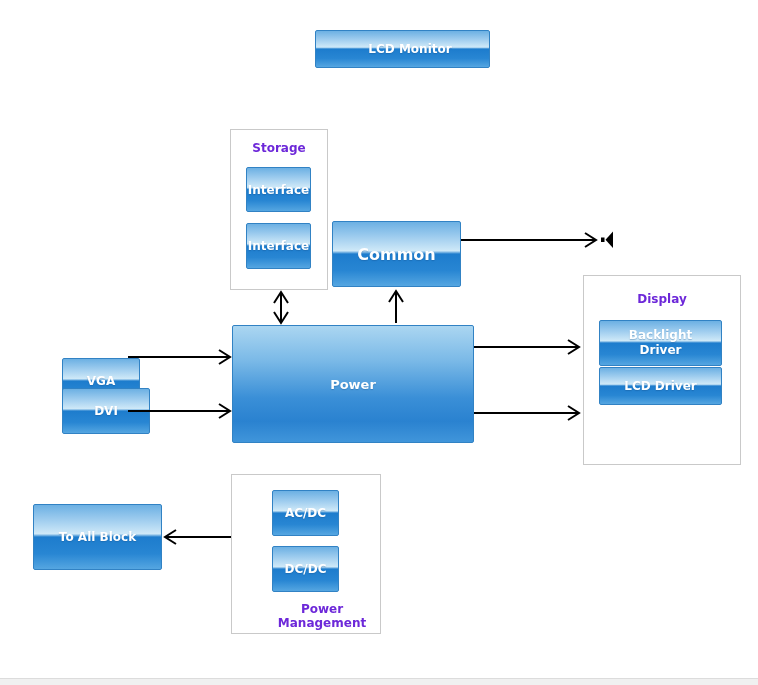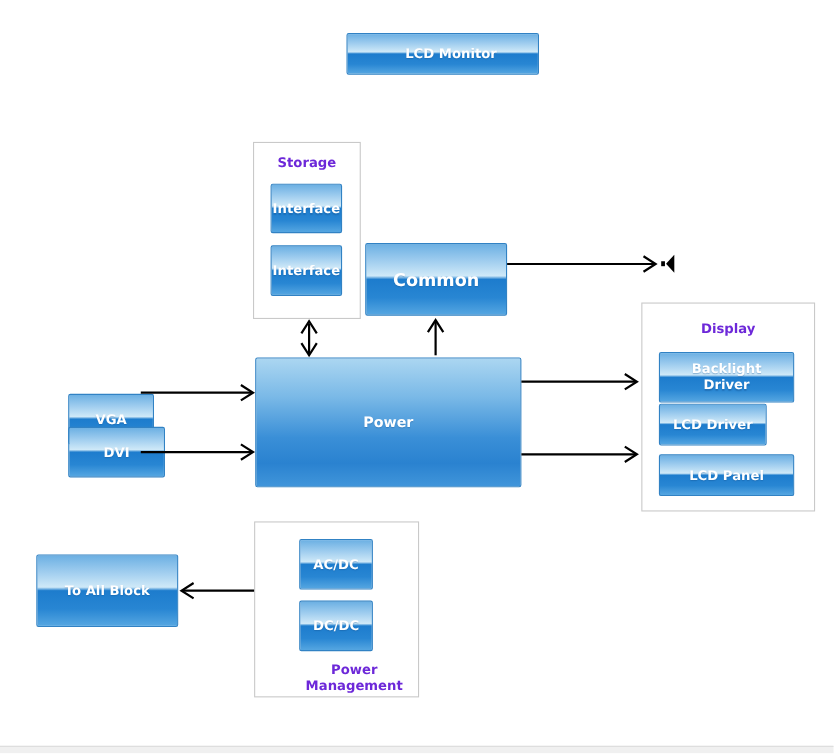--- a/index.html
+++ b/index.html
@@ -20,21 +20,21 @@
   #blk-interface-2{left:246px;top:223px;width:65px;height:46px;}
   #blk-common{left:332px;top:221px;width:129px;height:66px;font-size:16px;}
   #blk-vga{left:62px;top:334px;width:78px;height:46px;margin-top:24px;}
   #blk-dvi{left:62px;top:388px;width:88px;height:46px;}
   #blk-scaler{
     left:232px;top:325px;width:242px;height:118px;font-size:13px;
     background:linear-gradient(180deg,#abd6f1 0%,#7ab9e7 30%,#3a8fd7 62%,#2a82d0 82%,#4095da 100%);
   }
   #blk-backlight-driver{left:599px;top:320px;width:123px;height:46px;}
   #blk-backlight-driver .lbl{width:80px;line-height:15px;}
-  #blk-lcd-driver{left:599px;top:367px;width:98px;height:38px;}
+  #blk-lcd-driver{left:599px;top:367px;width:123px;height:38px;}
   #blk-lcd-panel{left:599px;top:413px;width:123px;height:38px;}
   #blk-acdc{left:272px;top:490px;width:67px;height:46px;}
   #blk-dcdc{left:272px;top:546px;width:67px;height:46px;text-align:center;}
   #blk-to-all-block{left:33px;top:504px;width:129px;height:66px;font-size:12px;}
   .group{
     position:absolute;background:#ffffff;border:1px solid #c9c9c9;box-sizing:border-box;
   }
   .group-title{
     position:absolute;left:0;right:0;text-align:center;
     color:#6d28d9;font-weight:bold;font-size:12px;
@@ -88,23 +88,20 @@
   </div>
 
   <div class="group" id="grp-display">
     <div class="group-title">Display</div>
   </div>
   <div class="block" id="blk-backlight-driver">
     <span class="lbl">Backlight Driver</span>
   </div>
   <div class="block" id="blk-lcd-driver">
     <span class="lbl">LCD Driver</span>
-  </div>
-  <div class="block" id="blk-lcd-panel">
-    <span class="lbl">LCD Panel</span>
   </div>
 
   <div class="group" id="grp-power">
     <div class="group-title">Power Management</div>
   </div>
   <div class="block" id="blk-acdc">
     <span class="lbl">AC/DC</span>
   </div>
   <div class="block" id="blk-dcdc">
     <span class="lbl">DC/DC</span>

